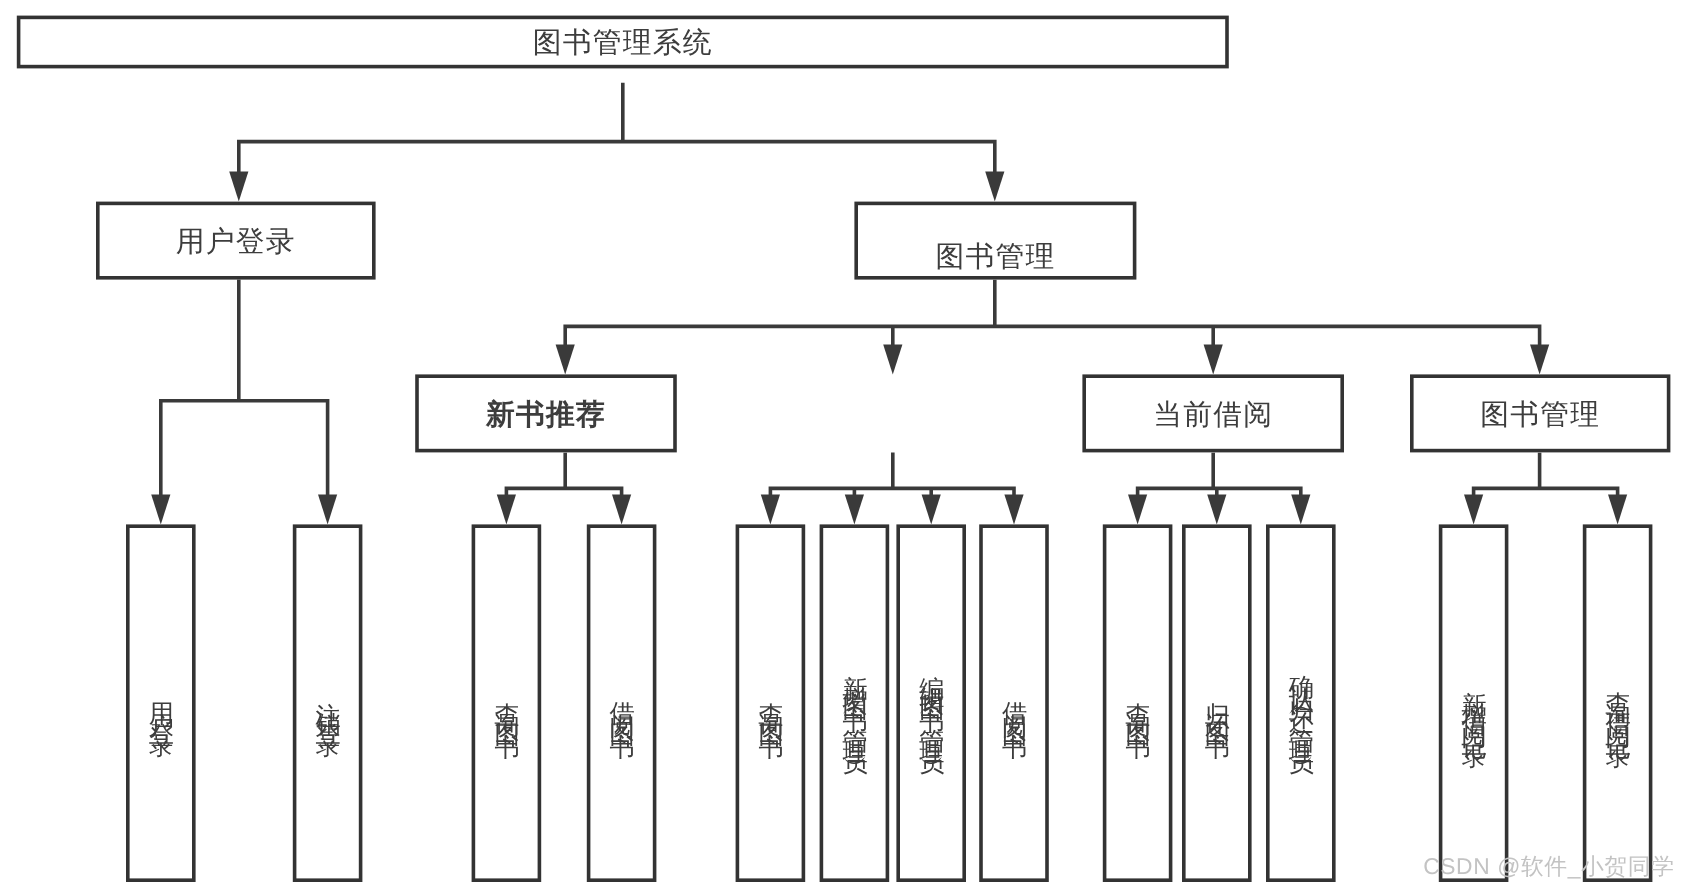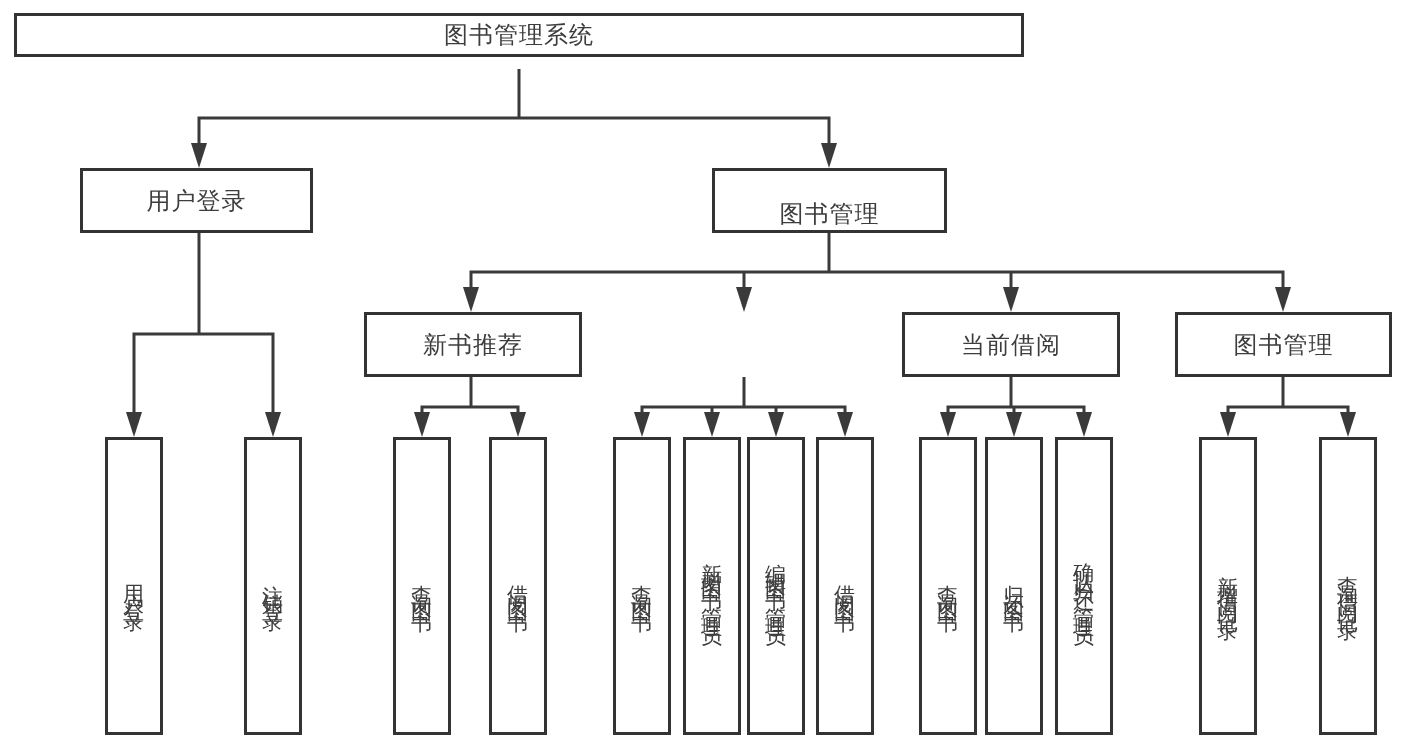--- a/index.html
+++ b/index.html
@@ -6,21 +6,21 @@
   body{font-family:"Liberation Sans","DejaVu Sans",sans-serif;}
   .canvas{position:relative;width:1405px;height:747px;background:#ffffff;overflow:hidden;}
   .wires{position:absolute;left:0;top:0;width:1405px;height:747px;}
   .node{position:absolute;box-sizing:border-box;border:3px solid #333333;background:#ffffff;
         display:flex;align-items:center;justify-content:center;color:#3d3d3d;}
   .hnode{font-size:24px;letter-spacing:1px;}
   .root{left:14px;top:13px;width:1010px;height:44px;}
   .l2a{left:80px;top:168px;width:233px;height:65px;}
   .l2b{left:712px;top:168px;width:235px;height:65px;align-items:flex-end;}
   .l3{top:312px;height:65px;}
-  .l3a{left:364px;width:218px;}
+  .l3a{left:346px;width:218px;font-weight:bold;}
   .l3b{left:634px;width:221px;}
   .l3c{left:902px;width:218px;}
   .l3d{left:1175px;width:217px;}
   .leaf{top:437px;width:58px;height:298px;}
   .vtext{writing-mode:vertical-rl;text-orientation:mixed;font-size:21px;letter-spacing:9px;
          line-height:1;color:#3d3d3d;}
   .watermark{position:absolute;left:1186px;top:709px;font-size:19px;color:#c3c3c3;
              letter-spacing:0.5px;white-space:nowrap;}
 </style>
 </head>
@@ -125,14 +125,15 @@
   <div class="node leaf" style="left:1055px">
     <span class="vtext">确认归还（管理员）</span>
   </div>
   <div class="node leaf" style="left:1199px">
     <span class="vtext">新增借阅记录</span>
   </div>
   <div class="node leaf" style="left:1319px">
     <span class="vtext">查询借阅记录</span>
   </div>
 
+  <div class="watermark">CSDN @软件_小贺同学</div>
 
 </div>
 
 </body></html>

